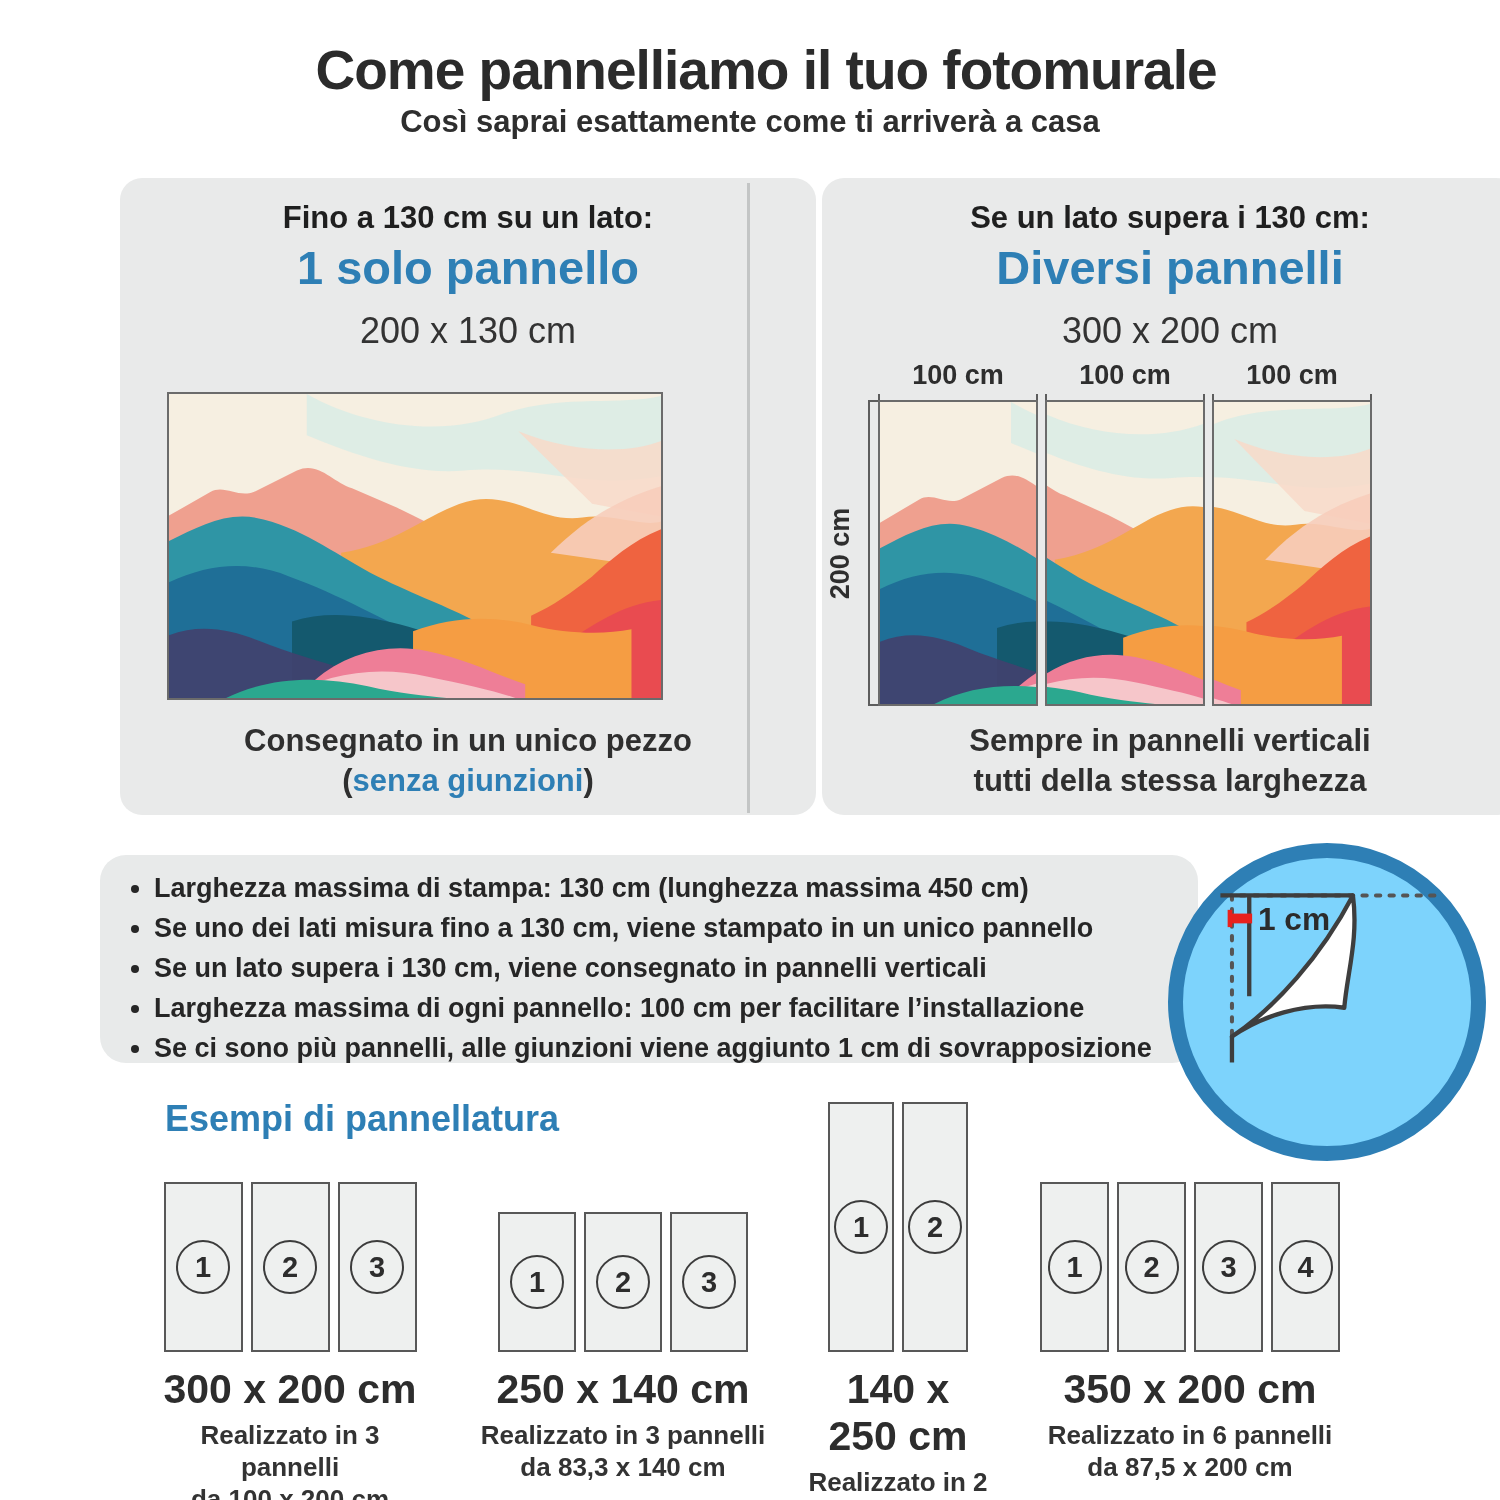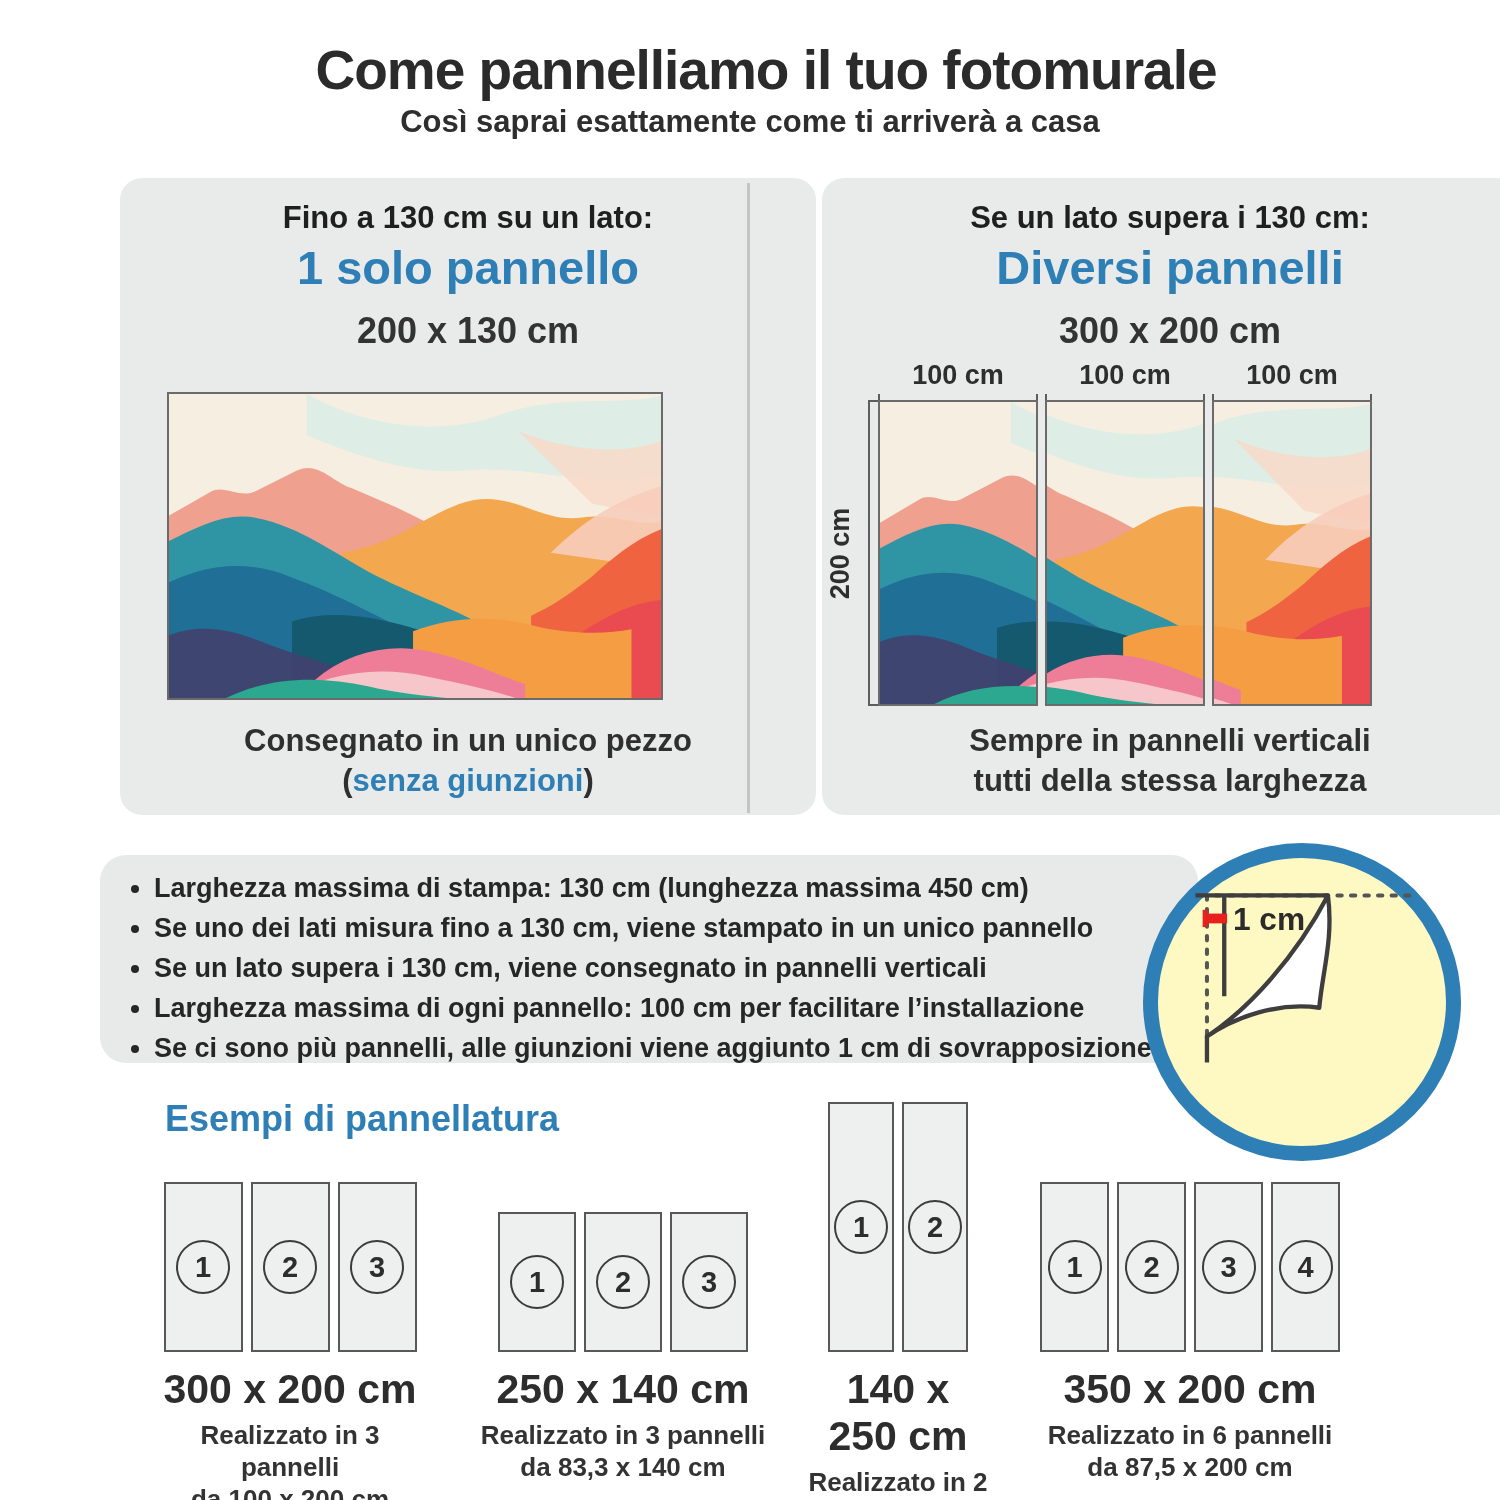--- a/index.html
+++ b/index.html
@@ -13,21 +13,21 @@
   .page-subtitle{left:0;right:0;top:104px;text-align:center;font-size:31px;font-weight:700;color:#2e2e2e;}
 
   
   .card{top:178px;width:696px;height:637px;background:#e9eaea;border-radius:22px;}
   .card-left{left:120px;}
   .card-right{left:822px;}
   .card-divider{left:747px;top:183px;width:3px;height:630px;background:#c3c5c5;}
 
   .card-heading{left:0;right:0;top:22px;text-align:center;font-size:31px;font-weight:800;color:#1f1f1f;}
   .card-highlight{left:0;right:0;top:62px;text-align:center;font-size:47px;font-weight:800;color:#2e7fb5;}
-  .card-size{left:0;right:0;top:132px;text-align:center;font-size:36px;font-weight:700;color:#333;}
+  .card-size{left:0;right:0;top:132px;text-align:center;font-size:36px;font-weight:400;color:#333;}
 
   .art-frame{left:47px;top:214px;width:492px;height:304px;border:2px solid #6b6b6b;
              overflow:hidden;background:#f6efe1;}
   .art-frame svg{position:absolute;left:0;top:0;}
 
   
   .slices{left:56px;top:222px;width:494px;height:306px;}
   .slice{position:absolute;top:0;width:160px;height:306px;border:2px solid #6b6b6b;
          box-sizing:border-box;overflow:hidden;background:#f6efe1;}
   .slice svg{position:absolute;top:0;}
@@ -50,22 +50,22 @@
   .caption{left:0;right:0;text-align:center;font-size:31px;font-weight:700;color:#2f2f2f;line-height:40px;}
   .caption-top{top:543px;}
   .blue{color:#2e7fb5;}
 
   
   .notes-band{left:100px;top:855px;width:1058px;height:208px;background:#e8eaea;border-radius:26px;padding-left:40px;}
   .notes-list{position:absolute;left:26px;top:16px;margin:0;padding:0 0 0 28px;
               display:flex;flex-direction:column;gap:6px;}
   .notes-list li{font-size:27px;font-weight:700;color:#262626;line-height:34px;}
 
-  .overlap-circle{left:1143px;top:843px;width:288px;height:288px;border-radius:50%;
-                  background:#fef9c3;border:15px solid #2e7fb5;}
+  .overlap-circle{left:1168px;top:843px;width:288px;height:288px;border-radius:50%;
+                  background:#7dd3fc;border:15px solid #2e7fb5;}
   .overlap-circle svg{position:absolute;left:0;top:0;}
 
   
   .examples-heading{left:165px;top:1098px;font-size:36px;font-weight:800;color:#2e7fb5;}
 
   .example{top:1100px;text-align:center;}
   .ex-panels{display:flex;justify-content:center;align-items:flex-end;gap:8px;height:252px;}
   .ex-panel{background:#eef0ef;border:2px solid #585858;box-sizing:border-box;
             display:flex;align-items:center;justify-content:center;}
   .ex1{left:150px;width:280px;} .ex1 .ex-panel{width:79px;height:170px;}

